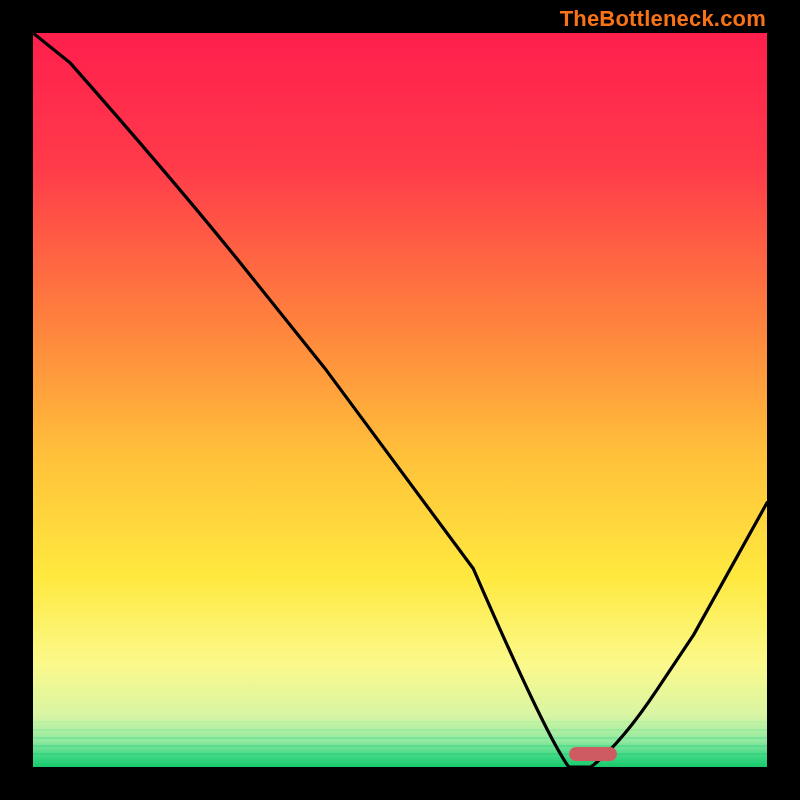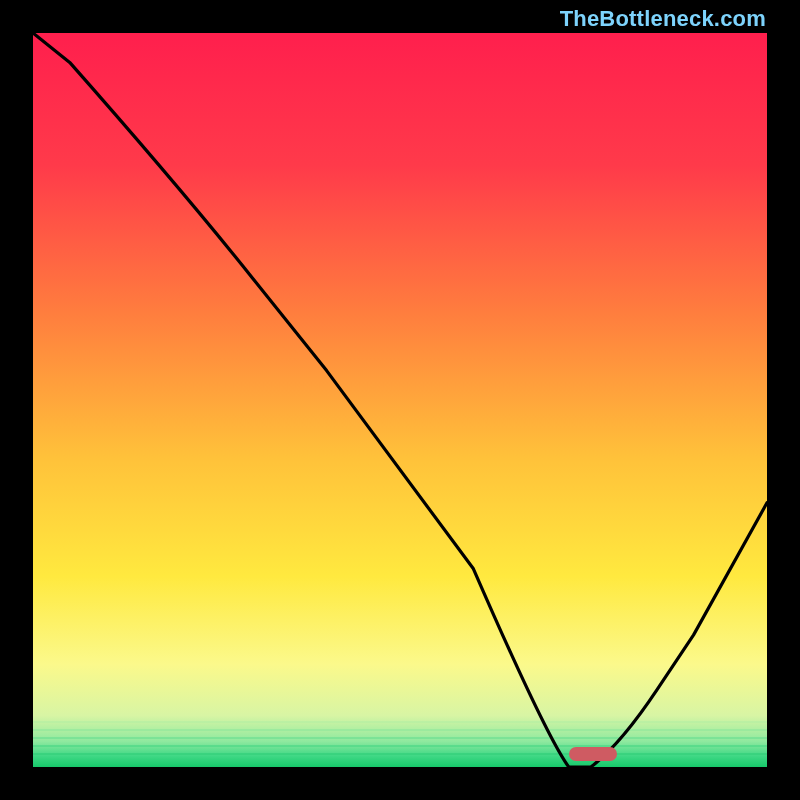--- a/index.html
+++ b/index.html
@@ -33,21 +33,21 @@
     width: 100%;
     height: 100%;
   }
   .watermark {
     position: absolute;
     top: 6px;
     right: 34px;
     font-family: Arial, Helvetica, sans-serif;
     font-size: 22px;
     font-weight: 600;
-    color: #7dd3fc;
+    color: #f97316;
     letter-spacing: 0.2px;
   }
   svg.curve {
     position: absolute;
     left: 0;
     top: 0;
   }
   .marker {
     position: absolute;
     width: 48px;

